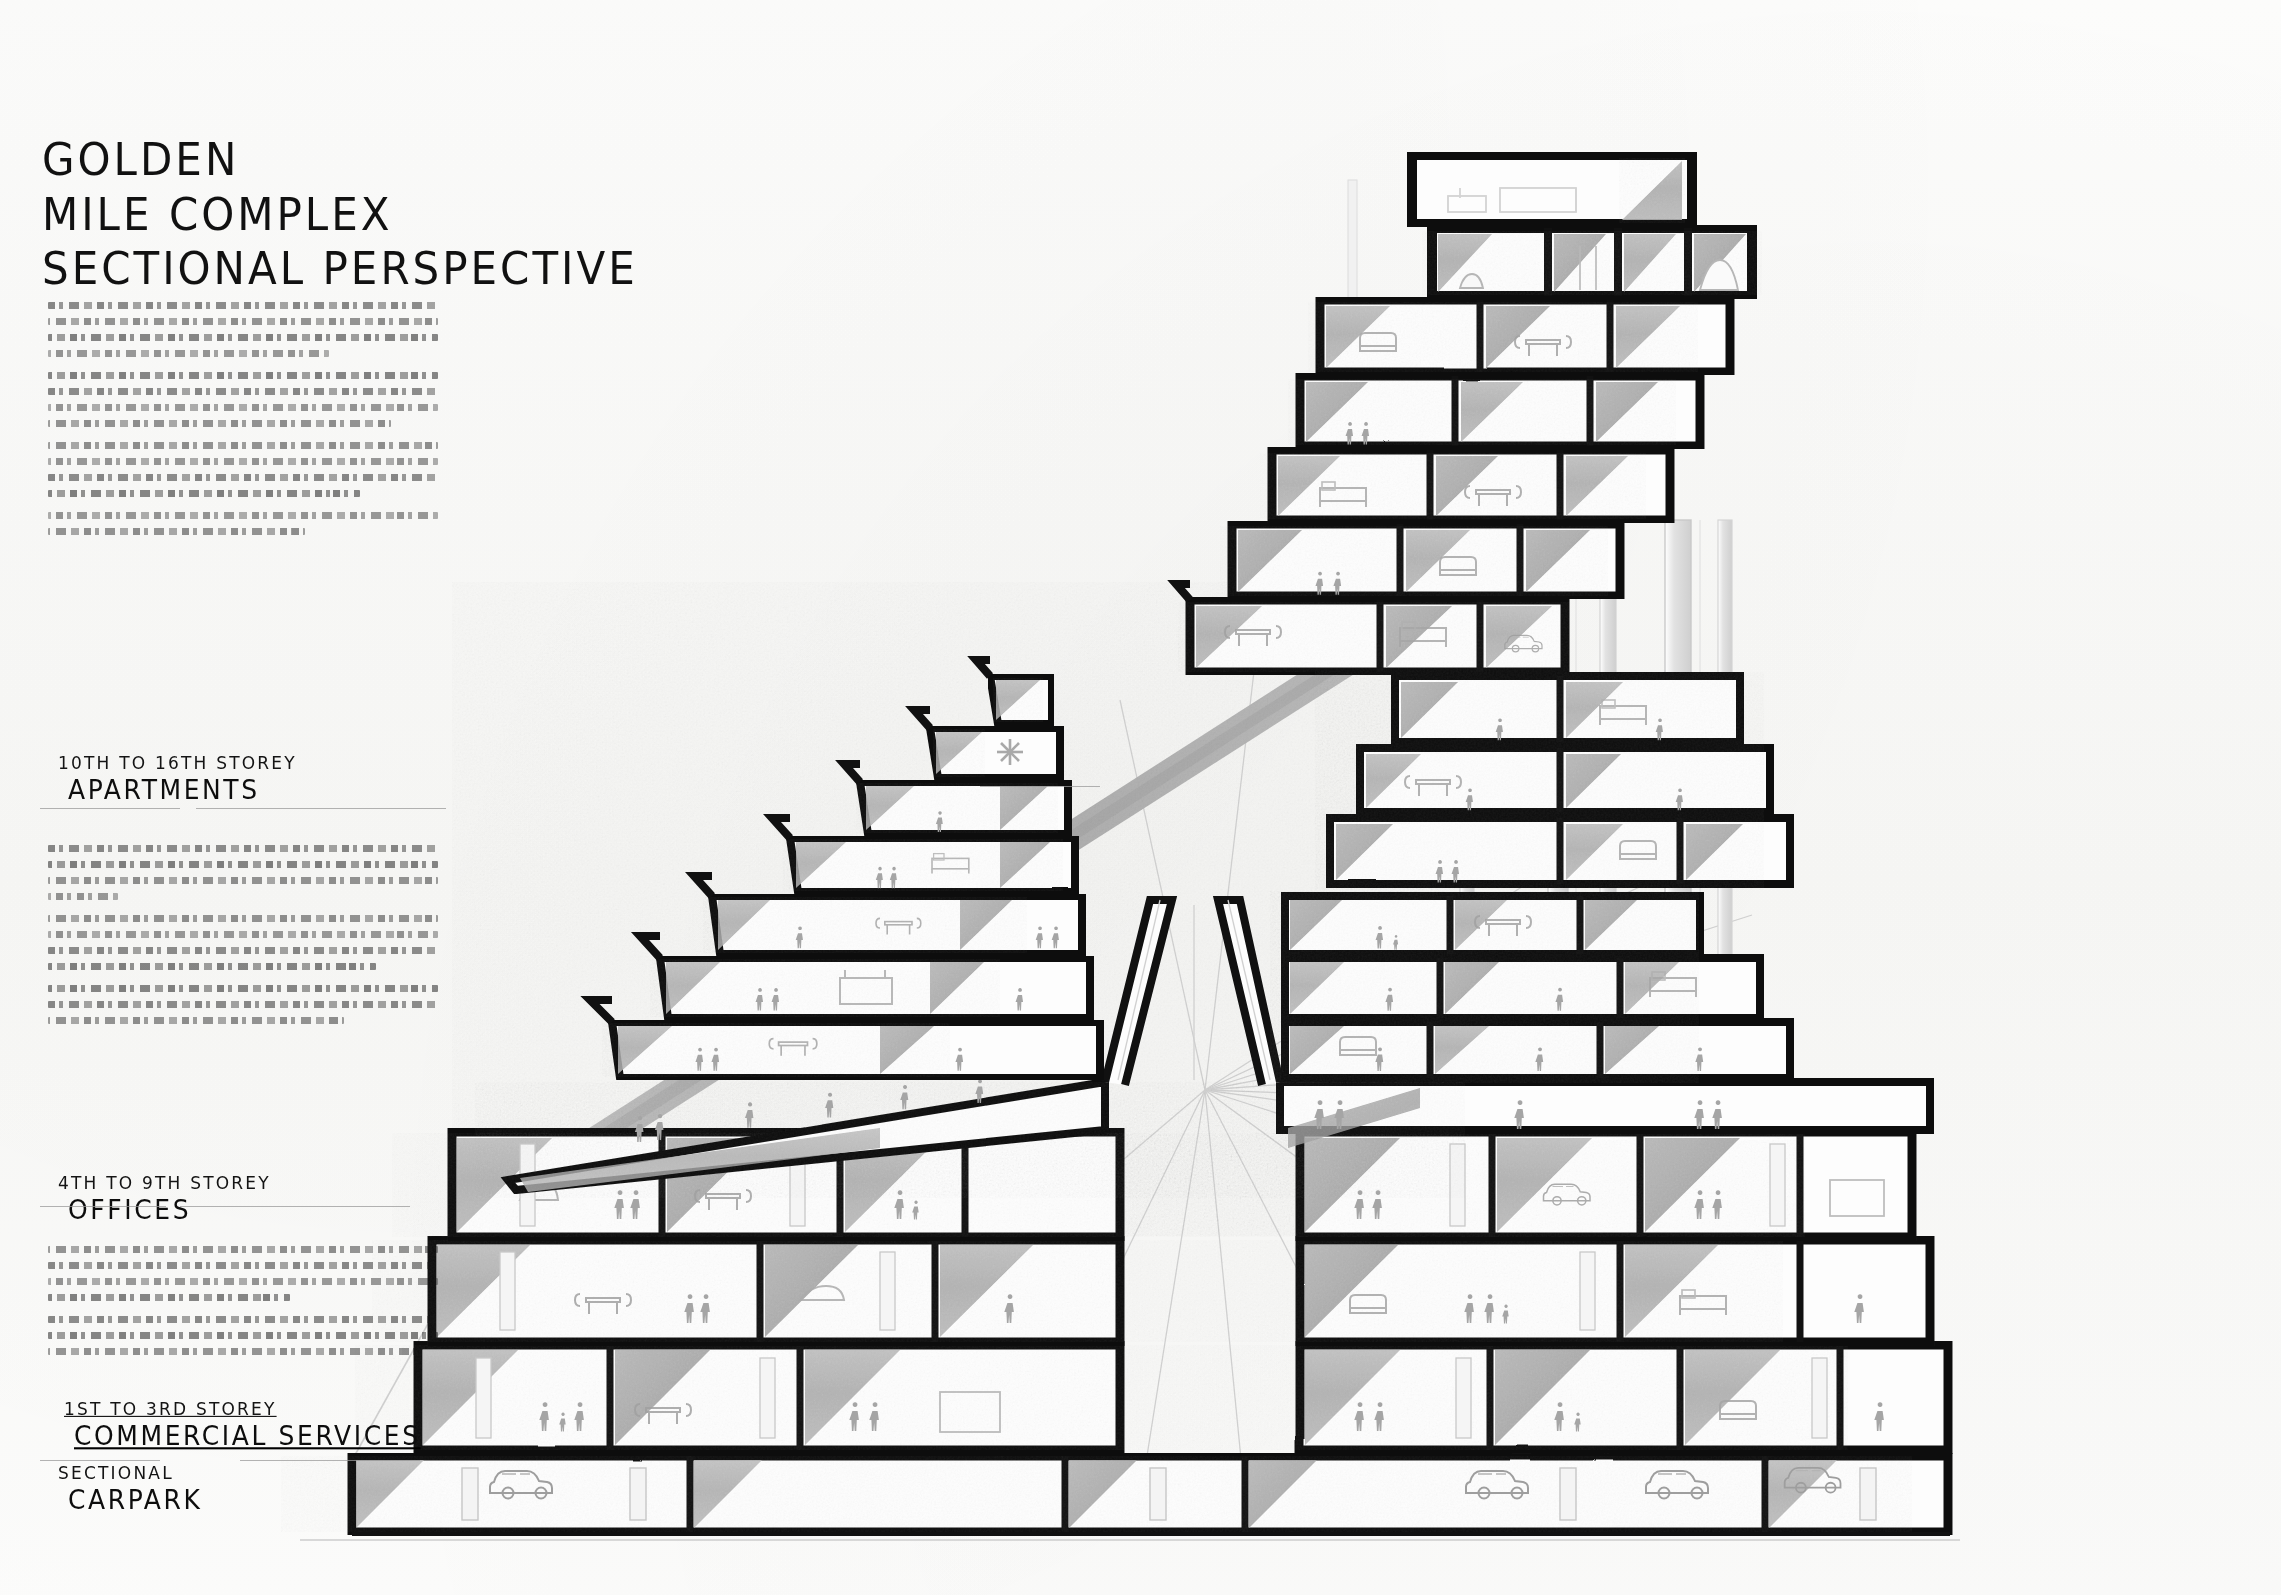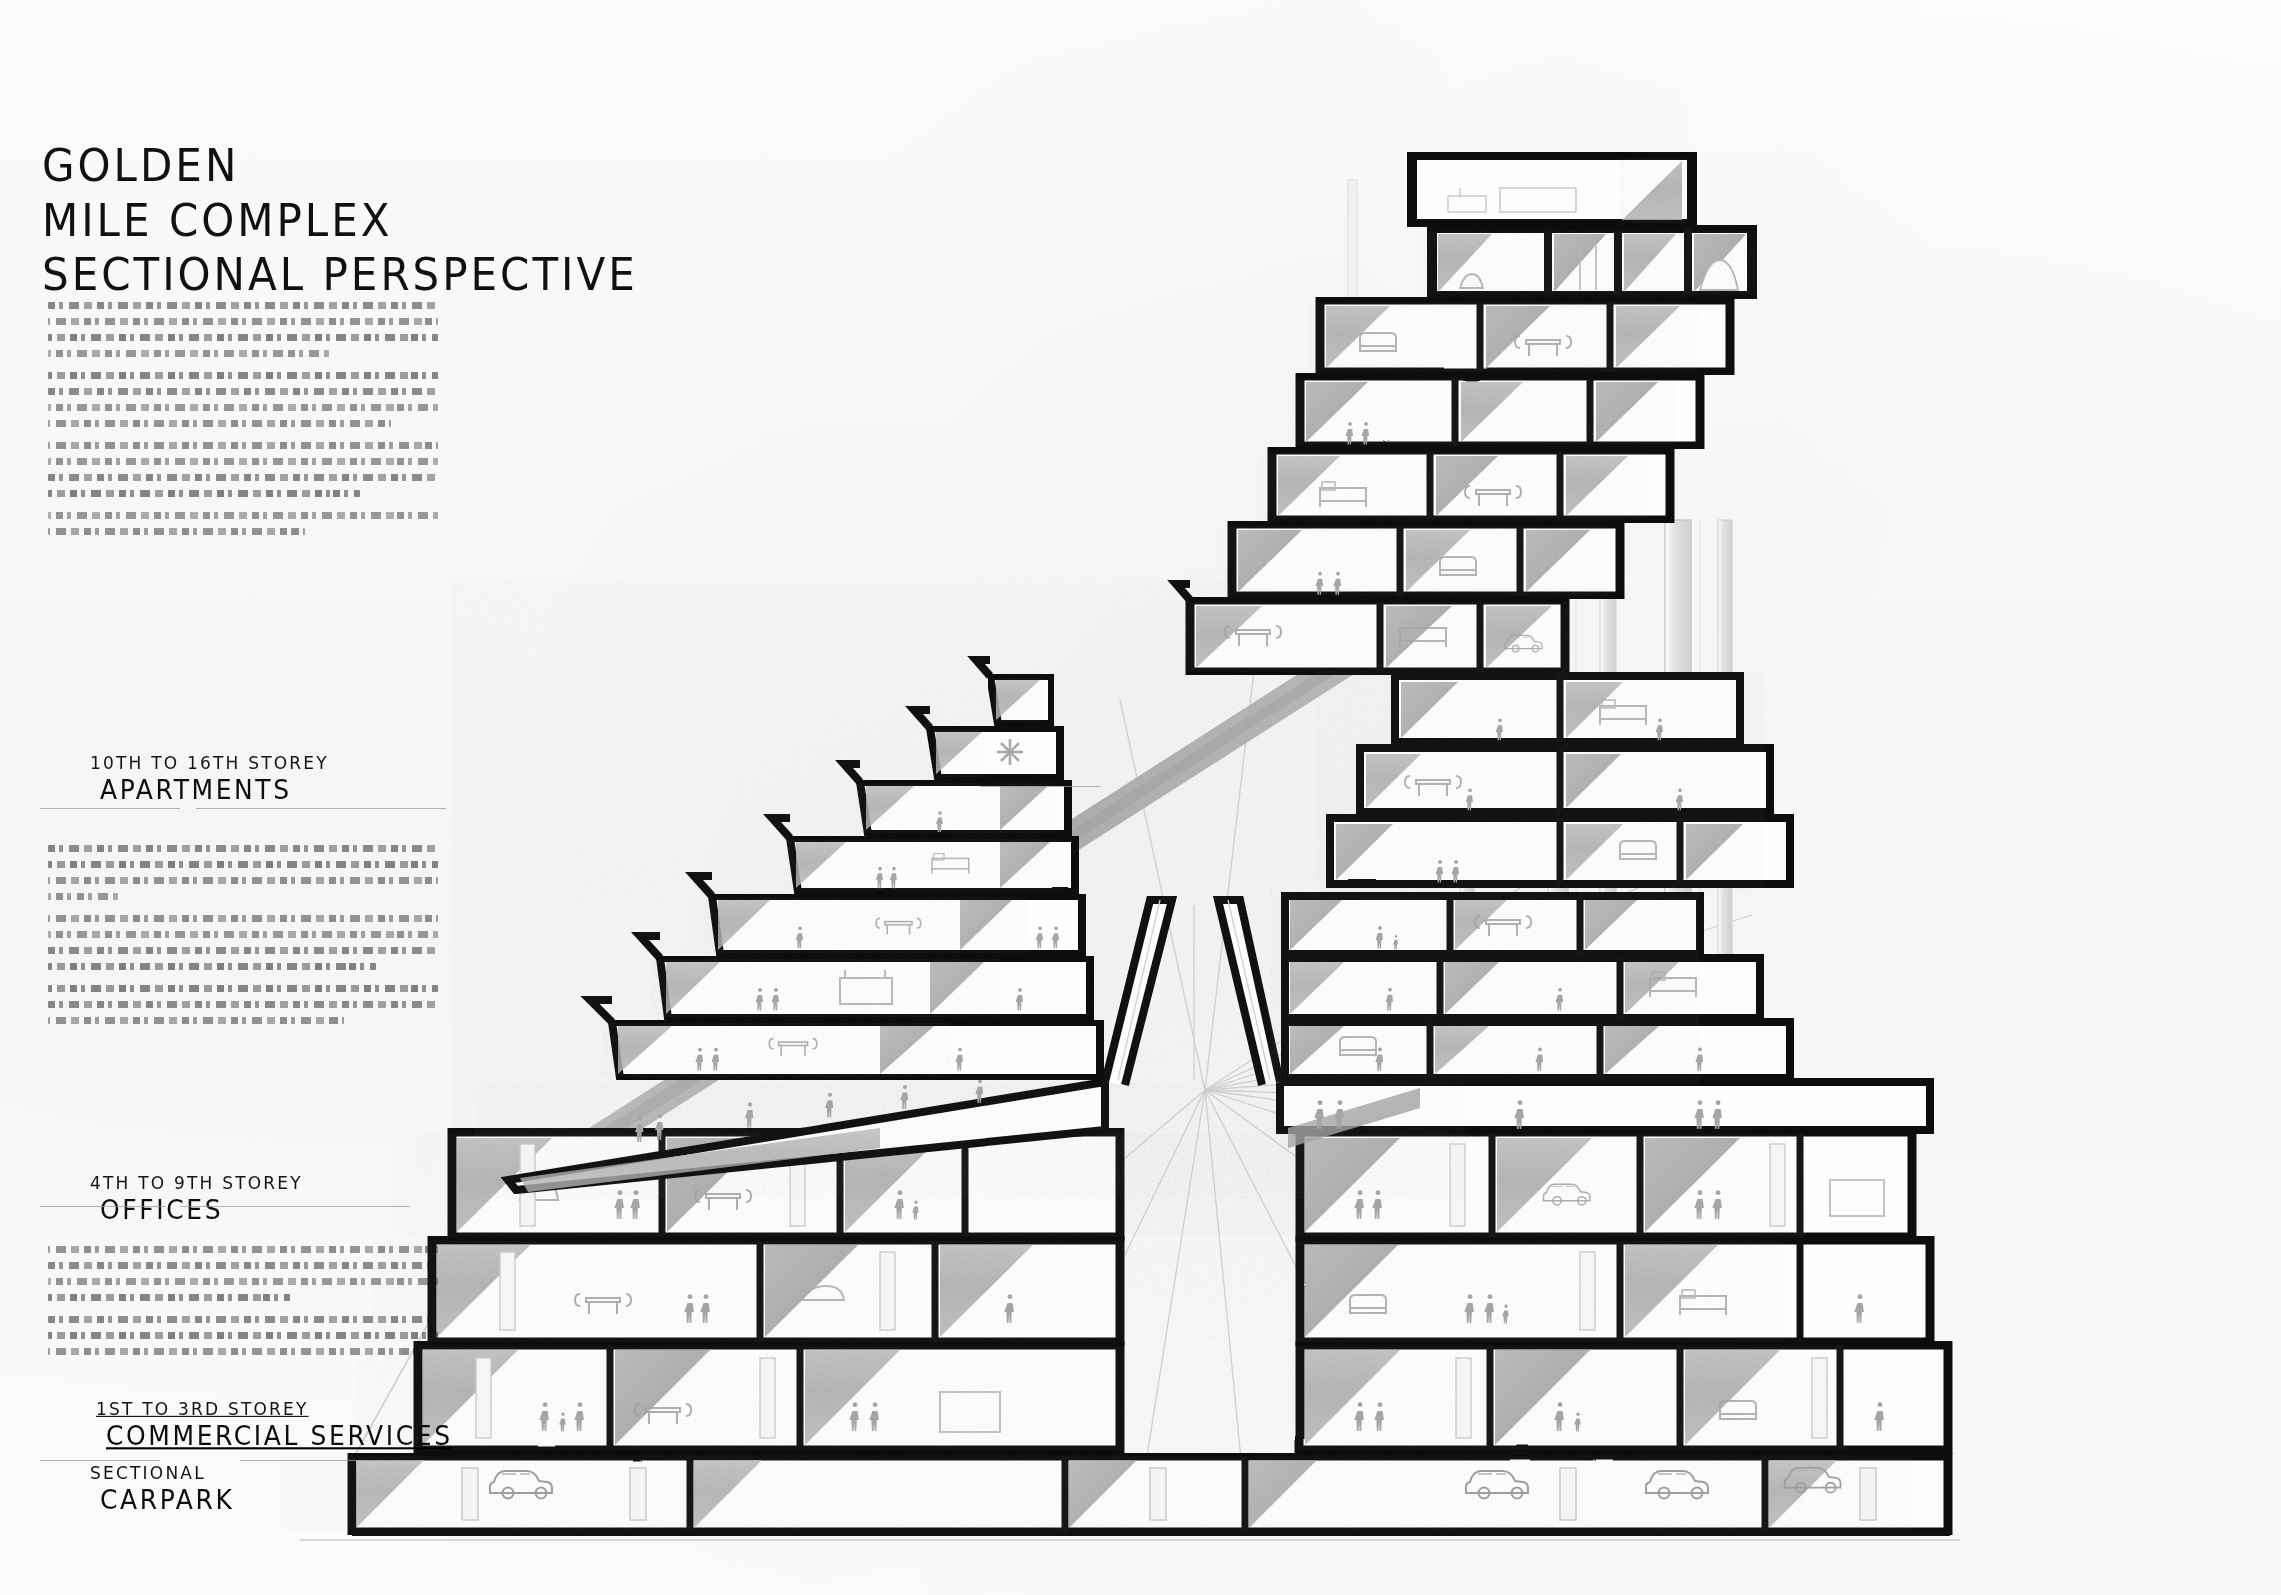--- a/index.html
+++ b/index.html
@@ -20,21 +20,21 @@
     position:absolute; inset:0;
     background:
       radial-gradient(circle at 18% 12%, rgba(0,0,0,.012) 0 40%, transparent 70%),
       radial-gradient(circle at 82% 78%, rgba(0,0,0,.010) 0 40%, transparent 70%),
       linear-gradient(180deg,#fdfdfc 0%,#f8f8f6 55%,#fcfcfb 100%);
     pointer-events:none;
   }
 
   
   #title-block{
-    position:absolute; left:42px; top:138px; width:760px;
+    position:absolute; left:42px; top:132px; width:760px;
   }
   .title-line{
     font-family:"DejaVu Sans", sans-serif;
     font-size:42px;
     letter-spacing:3.0px;
     line-height:1.30;
     color:#111;
     font-weight:400;
     white-space:nowrap;
     transform:scaleY(1.06);
@@ -59,21 +59,21 @@
         rgba(25,25,25,.62) 36px, rgba(25,25,25,.62) 44px,
         rgba(255,255,255,0) 44px, rgba(255,255,255,0) 49px);
     opacity:.62;
     filter:blur(.35px);
   }
   .tline.v2{ background-position:-13px 0; opacity:.58;}
   .tline.v3{ background-position:-27px 0; opacity:.66;}
   .tline.v4{ background-position:-41px 0; opacity:.55;}
 
   
-  .annot{ position:absolute;margin-left:32px; }
+  .annot{ position:absolute; }
   .annot .small{
     font-size:17px; letter-spacing:2.2px; color:#141414;
     white-space:nowrap; margin-bottom:3px;
     transform:scaleY(1.05); transform-origin:left top;
   }
   .annot .big{
     font-size:25px; letter-spacing:2.6px; color:#0d0d0d;
     white-space:nowrap; padding-left:10px;
     transform:scaleY(1.05); transform-origin:left top;
   }

